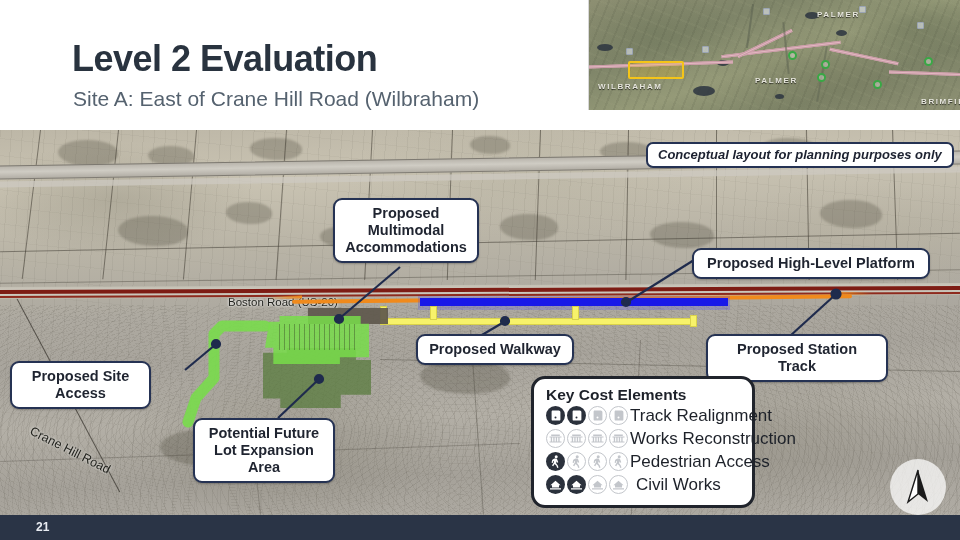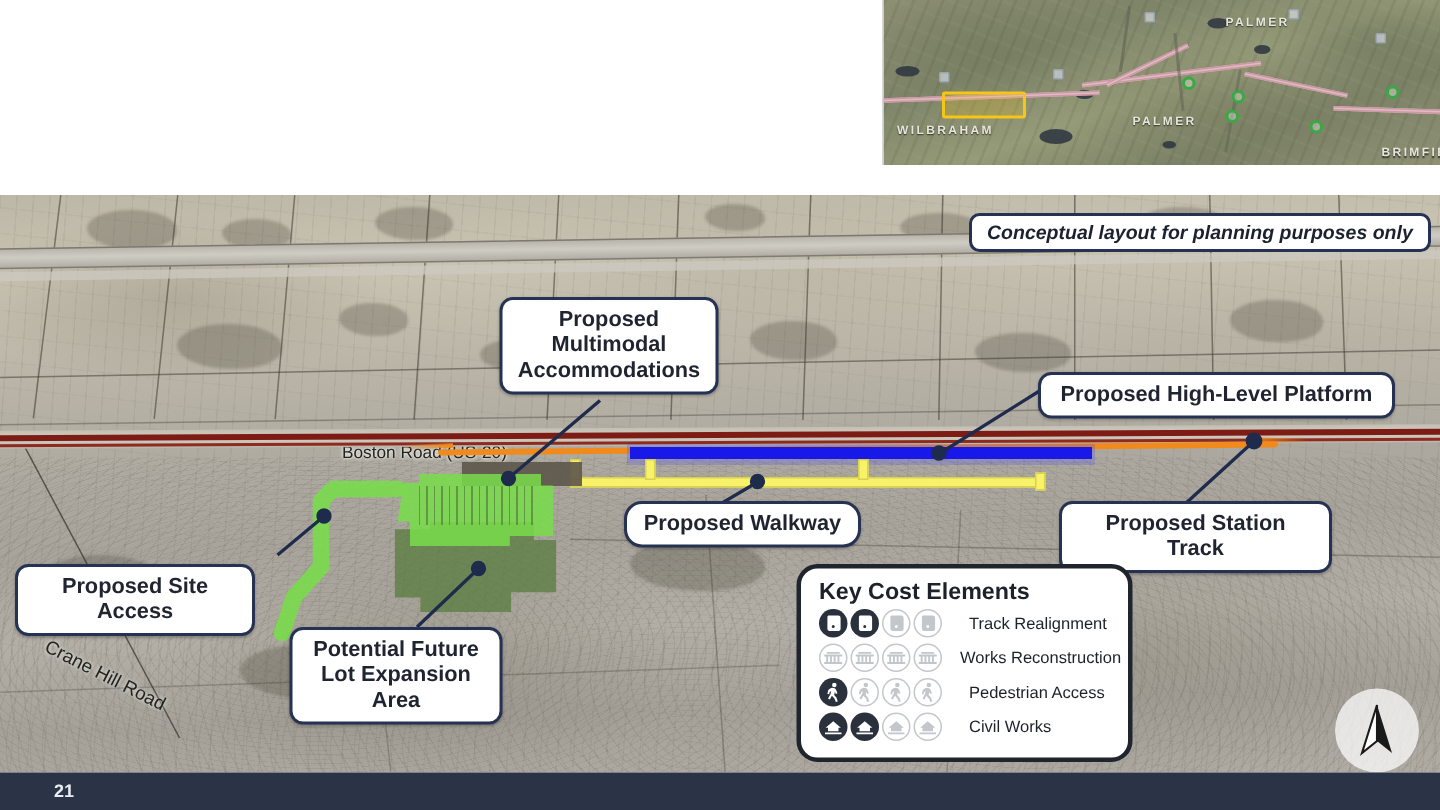--- a/index.html
+++ b/index.html
@@ -262,22 +262,22 @@
     padding: 7px 10px 6px 12px;
   }
   #key-title {
     font-size: 15.5px; font-weight: bold; color: #1d2129; margin-bottom: 0;
   }
   .key-row {
     display: flex; align-items: center; height: 23px;
   }
   .key-icons { display: flex; gap: 2px; width: 88px; }
   .key-label {
-    font-size: 11px; color: #1d2129; white-space: nowrap;
-    margin-left: 12px;
+    font-size: 17px; color: #1d2129; white-space: nowrap;
+    margin-left: 2px;
   }
   .ic {
     width: 19px; height: 19px; border-radius: 50%;
     display: flex; align-items: center; justify-content: center;
     flex: 0 0 auto;
   }
   .ic.on  { background: #2b313c; }
   .ic.off { background: #ffffff; border: 1.6px solid #c3c6cb; }
   .ic svg { display: block; }
   .ic.on  svg * { fill: #ffffff; }
@@ -298,20 +298,24 @@
   #page-number {
     position: absolute; left: 36px; top: 520px;
     font-size: 12px; color: #e9ecf2; font-weight: bold;
   }
 </style>
 </head>
 <body>
 
 <div id="slide">
 
+  <div id="header">
+    <div id="page-title">Level 2 Evaluation</div>
+    <div id="page-subtitle">Site A: East of Crane Hill Road (Wilbraham)</div>
+  </div>
 
   <div id="inset-map">
     <div class="terrain"></div>
     <div class="ponds">
       <div class="pond" style="left:104px;top:86px;width:22px;height:10px;"></div>
       <div class="pond" style="left:186px;top:94px;width:9px;height:5px;"></div>
       <div class="pond" style="left:247px;top:30px;width:11px;height:6px;"></div>
       <div class="pond" style="left:216px;top:12px;width:14px;height:7px;"></div>
       <div class="pond" style="left:128px;top:60px;width:12px;height:6px;"></div>
       <div class="pond" style="left:8px;top:44px;width:16px;height:7px;"></div>
@@ -444,25 +448,25 @@
   </div>
 
   <div id="banner-conceptual" class="banner">Conceptual layout for planning purposes only</div>
 
   <div class="callout" style="left:692px;top:248px;width:238px;">Proposed High-Level Platform</div>
 
   <div class="callout" style="left:333px;top:198px;width:146px;">Proposed
 Multimodal
 Accommodations</div>
 
-  <div class="callout" style="left:416px;top:334px;width:158px;border-radius:12px;">Proposed Walkway</div>
+  <div class="callout" style="left:416px;top:334px;width:158px;">Proposed Walkway</div>
 
   <div class="callout" style="left:706px;top:334px;width:182px;">Proposed Station Track</div>
 
-  <div class="callout" style="left:10px;top:376px;width:160px;">Proposed Site Access</div>
+  <div class="callout" style="left:10px;top:361px;width:141px;">Proposed Site Access</div>
 
   <div class="callout" style="left:193px;top:418px;width:142px;">Potential Future
 Lot Expansion Area</div>
 
   <div id="key-box">
     <div id="key-title">Key Cost Elements</div>
 
     <div class="key-row">
       <div class="key-icons">
         <span class="ic on">

